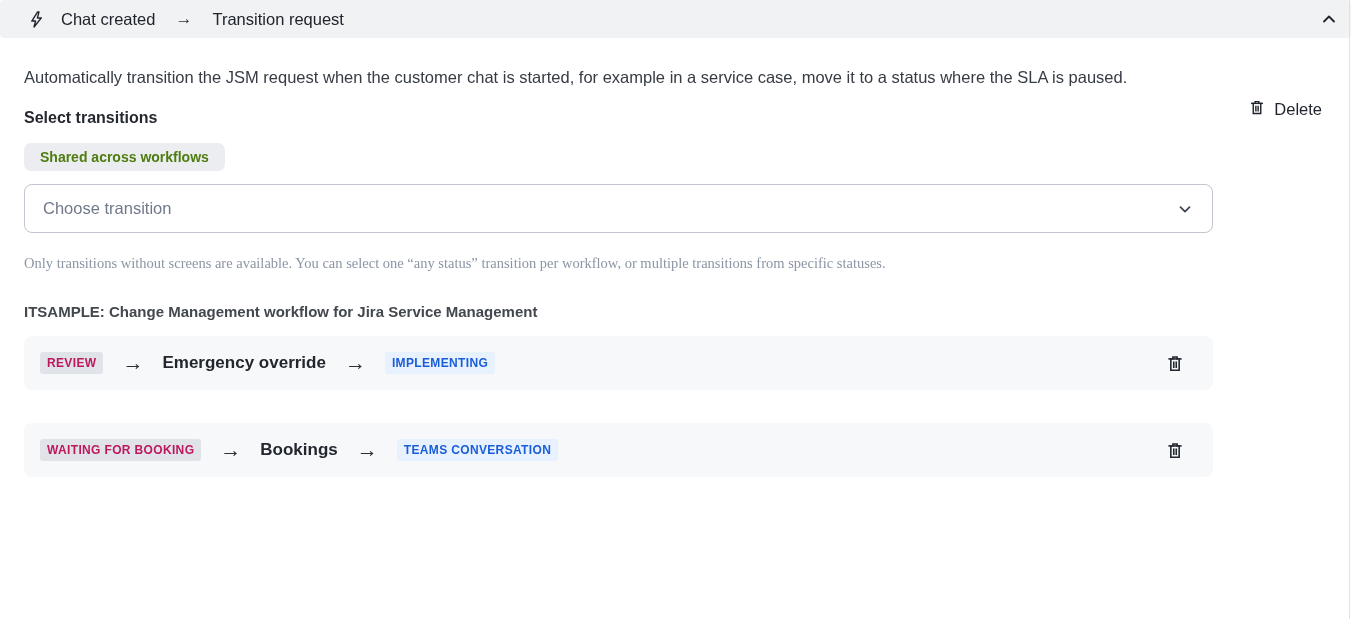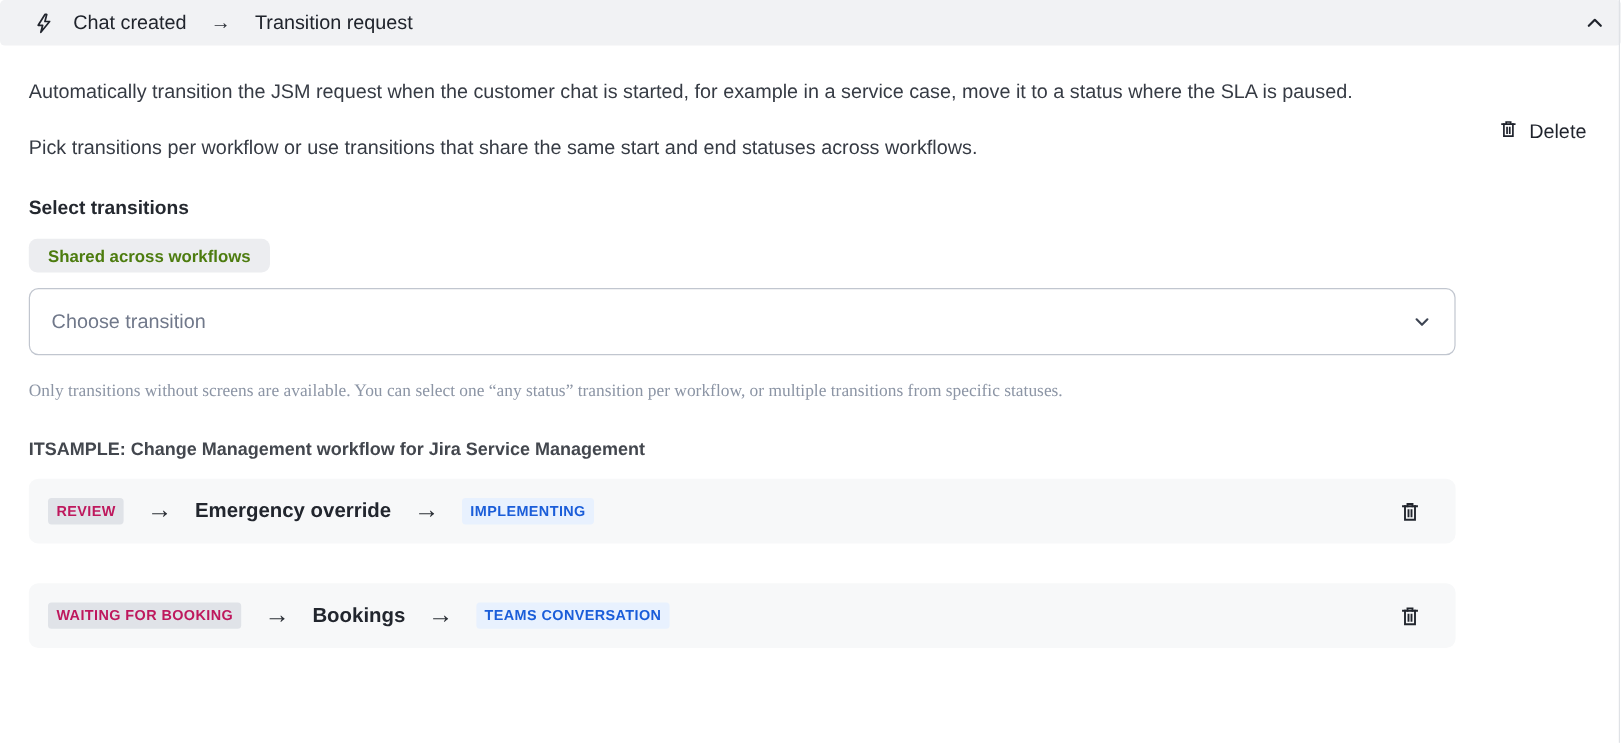--- a/index.html
+++ b/index.html
@@ -69,21 +69,21 @@
     white-space: nowrap;
   }
   .tab.active {
     background: #ffffff;
     border: 1px solid #D5D8DD;
     color: #3c4354;
   }
 
   
   .select {
-    width: 1189px; height: 56px;
+    width: 1189px; height: 49px;
     border: 1px solid #C1C6CF;
     border-radius: 8px;
     display: flex; align-items: center;
     padding: 0 18px;
     cursor: pointer;
     background: #fff;
     margin-bottom: 22px;
   }
   .select .placeholder { font-size: 16.5px; color: #70788a; }
   .select .chev-down { margin-left: auto; display: flex; align-items: center; }
@@ -153,21 +153,20 @@
           <path d="M9.5 6.5 V4.2 h5 V6.5"></path>
           <path d="M7 6.5 V20 h10 V6.5"></path>
           <path d="M10.5 10.5 v6"></path>
           <path d="M13.5 10.5 v6"></path>
         </svg>
       </span>
       <span>Delete</span>
     </button>
 
     <p class="desc">Automatically transition the JSM request when the customer chat is started, for example in a service case, move it to a status where the SLA is paused.</p>
-    <p class="desc second">Pick transitions per workflow or use transitions that share the same start and end statuses across workflows.</p>
 
     <h3 class="section-heading">Select transitions</h3>
 
     <div class="tabs">
       <button class="tab">Shared across workflows</button>
     </div>
 
     <div class="select">
       <span class="placeholder">Choose transition</span>
       <span class="chev-down">

